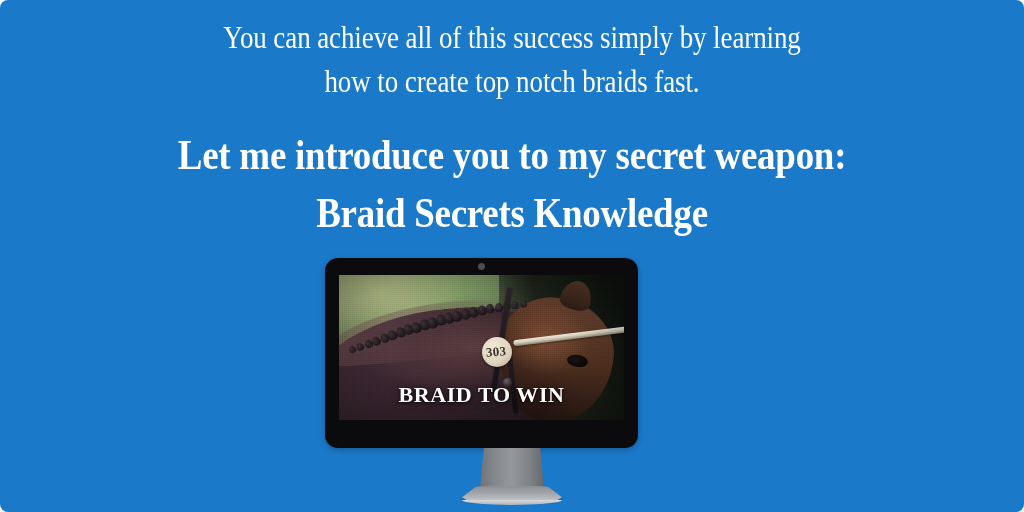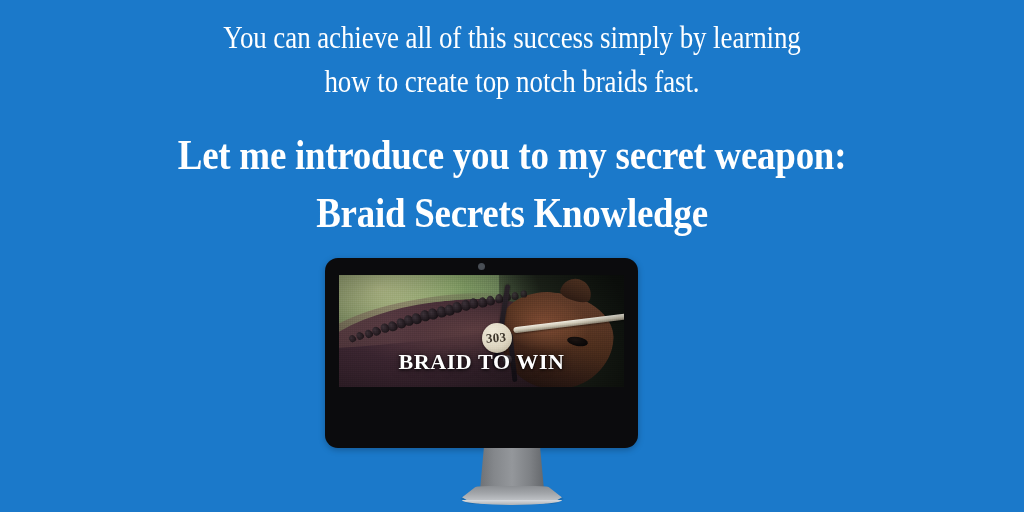--- a/index.html
+++ b/index.html
@@ -74,21 +74,21 @@
     margin-left: -2.5px;
     border-radius: 50%;
     background: #4a4f55;
     box-shadow: 0 0 0 1px rgba(120,130,140,0.55);
   }
   .screen {
     position: absolute;
     left: 14px;
     top: 17px;
     width: 285px;
-    height: 112px;
+    height: 145px;
     overflow: hidden;
     background: #404040;
   }
 
   
   .photo { position: absolute; inset: 0; filter: blur(0.6px); }
 
   
   .bg-grass {
     position: absolute; inset: 0;
@@ -282,21 +282,21 @@
     margin-left: -50px;
     width: 100px;
     height: 5px;
     background: linear-gradient(180deg, #d7dade 0%, #aeb1b5 100%);
     border-radius: 0 0 50% 50% / 0 0 100% 100%;
   }
 </style>
 </head>
 <body>
 
-<div id="canvas" style="background: rgb(27, 121, 202);">
+<div id="canvas" style="background: rgb(27, 121, 202); border-radius: 8px;">
 
   <div class="subhead">
     <span class="ln">You can achieve all of this success simply by learning</span>
     <span class="ln">how to create top notch braids fast.</span>
   </div>
 
   <div class="headline">
     <span class="ln">Let me introduce you to my secret weapon:</span>
     <span class="ln">Braid Secrets Knowledge</span>
   </div>

